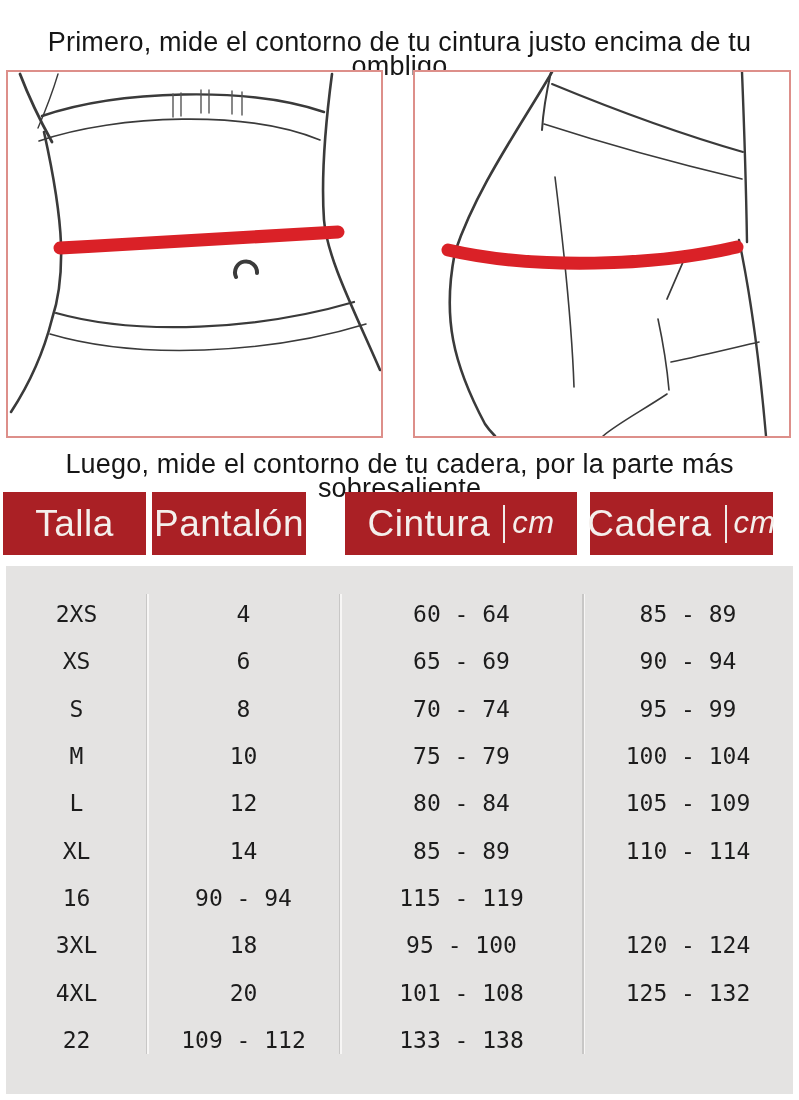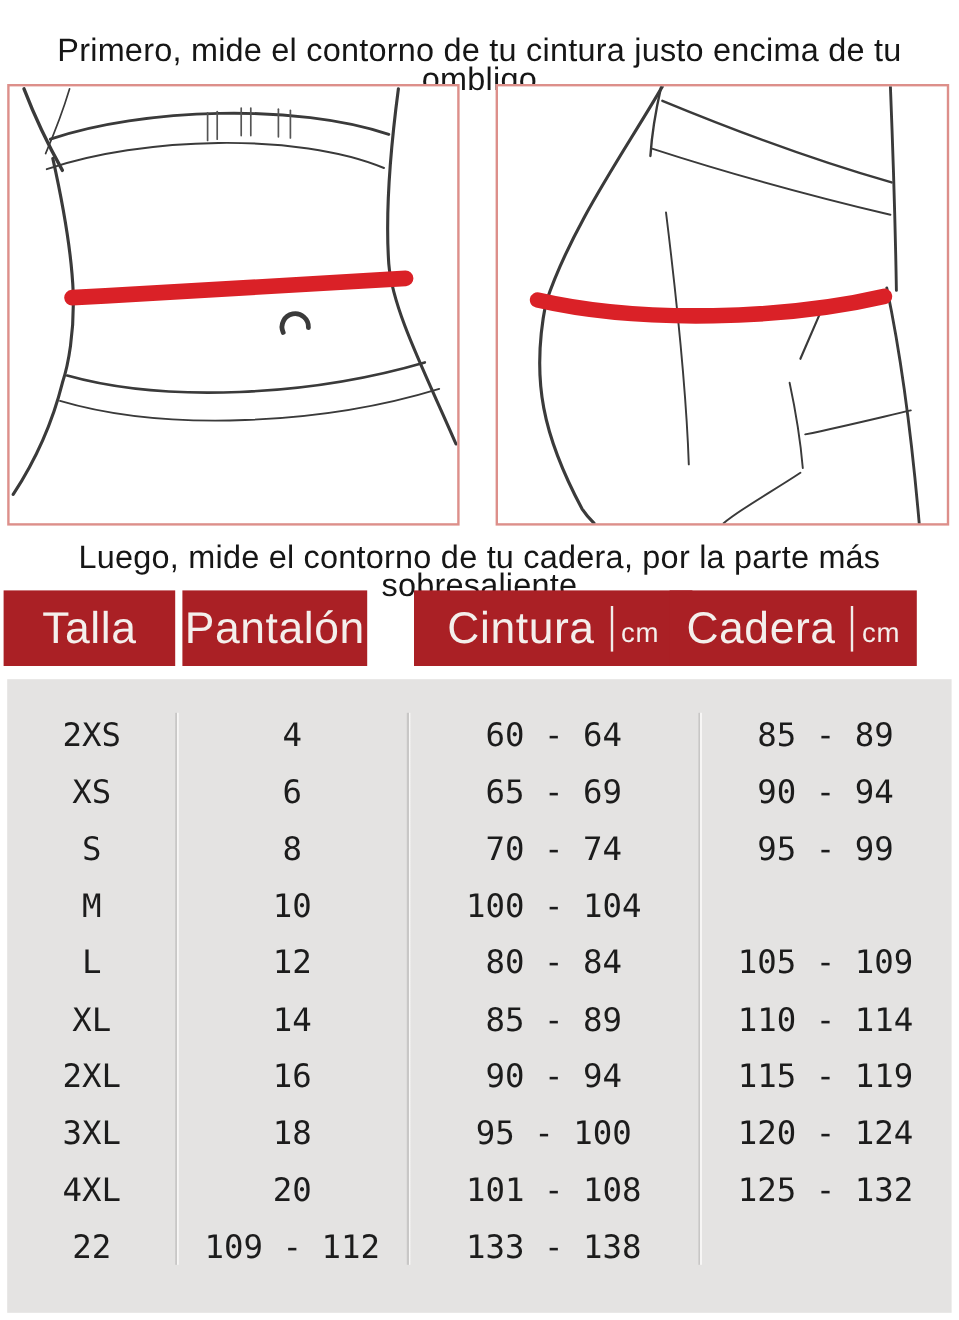--- a/index.html
+++ b/index.html
@@ -13,30 +13,30 @@
           background:#ffffff;box-sizing:border-box;}
   .fig1{left:6px;width:377px;}
   .fig2{left:413px;width:378px;}
   .figure svg{display:block;width:100%;height:100%;}
   .thead-cell{position:absolute;top:492px;height:63px;background:#aa2025;color:#f4efec;
               display:flex;align-items:center;justify-content:center;
               font-size:37px;font-weight:300;letter-spacing:.5px;}
   .hdr-talla{left:3px;width:143px;}
   .hdr-pantalon{left:152px;width:154px;}
   .hdr-cintura{left:345px;width:232px;}
-  .hdr-cadera{left:558px;width:206px;}
+  .hdr-cadera{left:590px;width:183px;}
   .unit{border-left:2px solid #f1ece9;padding:0 0 2px 7px;margin-left:13px;
-        font-size:23px;height:36px;display:flex;align-items:flex-end;}
+        font-size:31px;height:36px;display:flex;align-items:flex-end;font-style:italic;}
   .tbody{position:absolute;left:6px;top:566px;width:787px;height:528px;
          background:#e4e3e2;box-sizing:border-box;}
   .rows{position:absolute;inset:0;display:flex;flex-direction:column;
         justify-content:space-between;padding:34px 0 40px;box-sizing:border-box;}
   .trow{display:grid;grid-template-columns:141px 193px 243px 210px;}
   .tcell{text-align:center;font-family:"DejaVu Sans Mono",monospace;
-         font-size:27px;color:#1c1c1c;line-height:28px;}
+         font-size:23px;color:#1c1c1c;line-height:28px;}
   .vdiv{position:absolute;top:28px;height:460px;width:3px;
         background:linear-gradient(to right,#c8c7c6 0 1.5px,#f7f6f5 1.5px 3px);}
   .vdiv1{left:140px;} .vdiv2{left:333px;} .vdiv3{left:576px;}
 </style>
 </head>
 <body>
 
 <div class="page">
 
   <div class="title t1">Primero, mide el contorno de tu cintura justo encima de tu ombligo</div>
@@ -123,36 +123,36 @@
         </div>
         <div class="trow">
           <div class="tcell">S</div>
           <div class="tcell">8</div>
           <div class="tcell">70 - 74</div>
           <div class="tcell">95 - 99</div>
         </div>
         <div class="trow">
           <div class="tcell">M</div>
           <div class="tcell">10</div>
+          <div class="tcell">75 - 79</div>
           <div class="tcell">100 - 104</div>
         </div>
         <div class="trow">
           <div class="tcell">L</div>
           <div class="tcell">12</div>
           <div class="tcell">80 - 84</div>
           <div class="tcell">105 - 109</div>
         </div>
         <div class="trow">
           <div class="tcell">XL</div>
           <div class="tcell">14</div>
           <div class="tcell">85 - 89</div>
           <div class="tcell">110 - 114</div>
         </div>
         <div class="trow">
-          <div class="tcell">2XL</div>
           <div class="tcell">16</div>
           <div class="tcell">90 - 94</div>
           <div class="tcell">115 - 119</div>
         </div>
         <div class="trow">
           <div class="tcell">3XL</div>
           <div class="tcell">18</div>
           <div class="tcell">95 - 100</div>
           <div class="tcell">120 - 124</div>
         </div>

